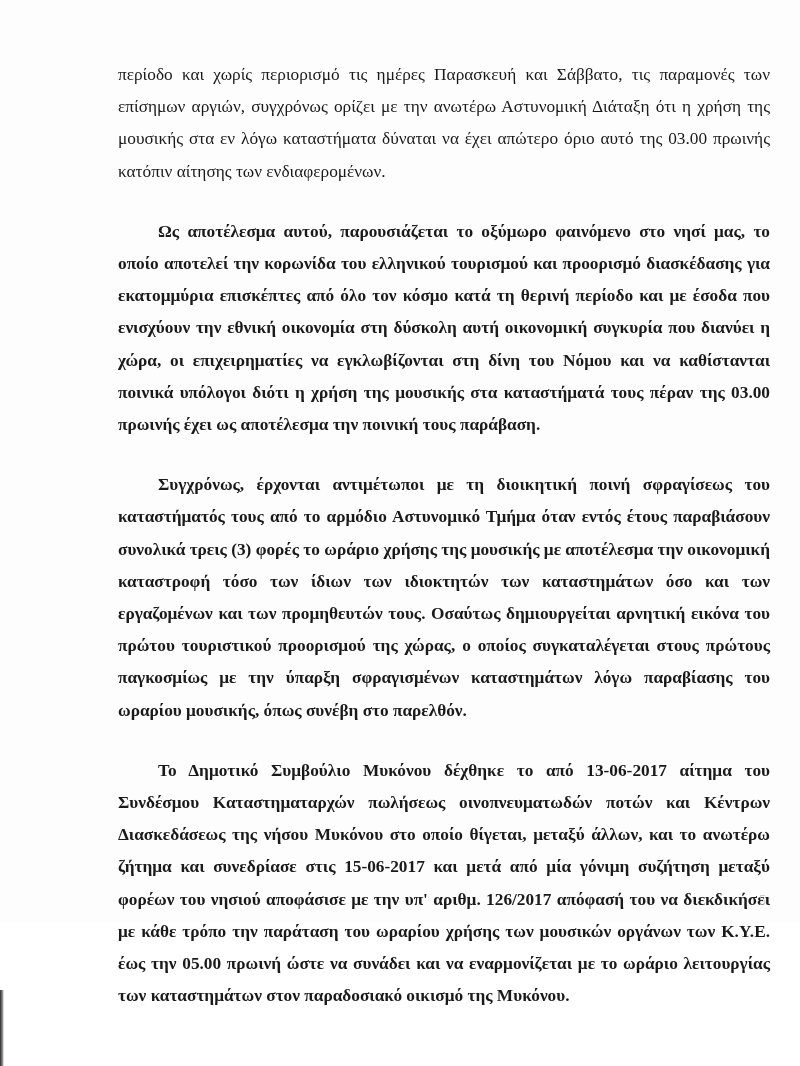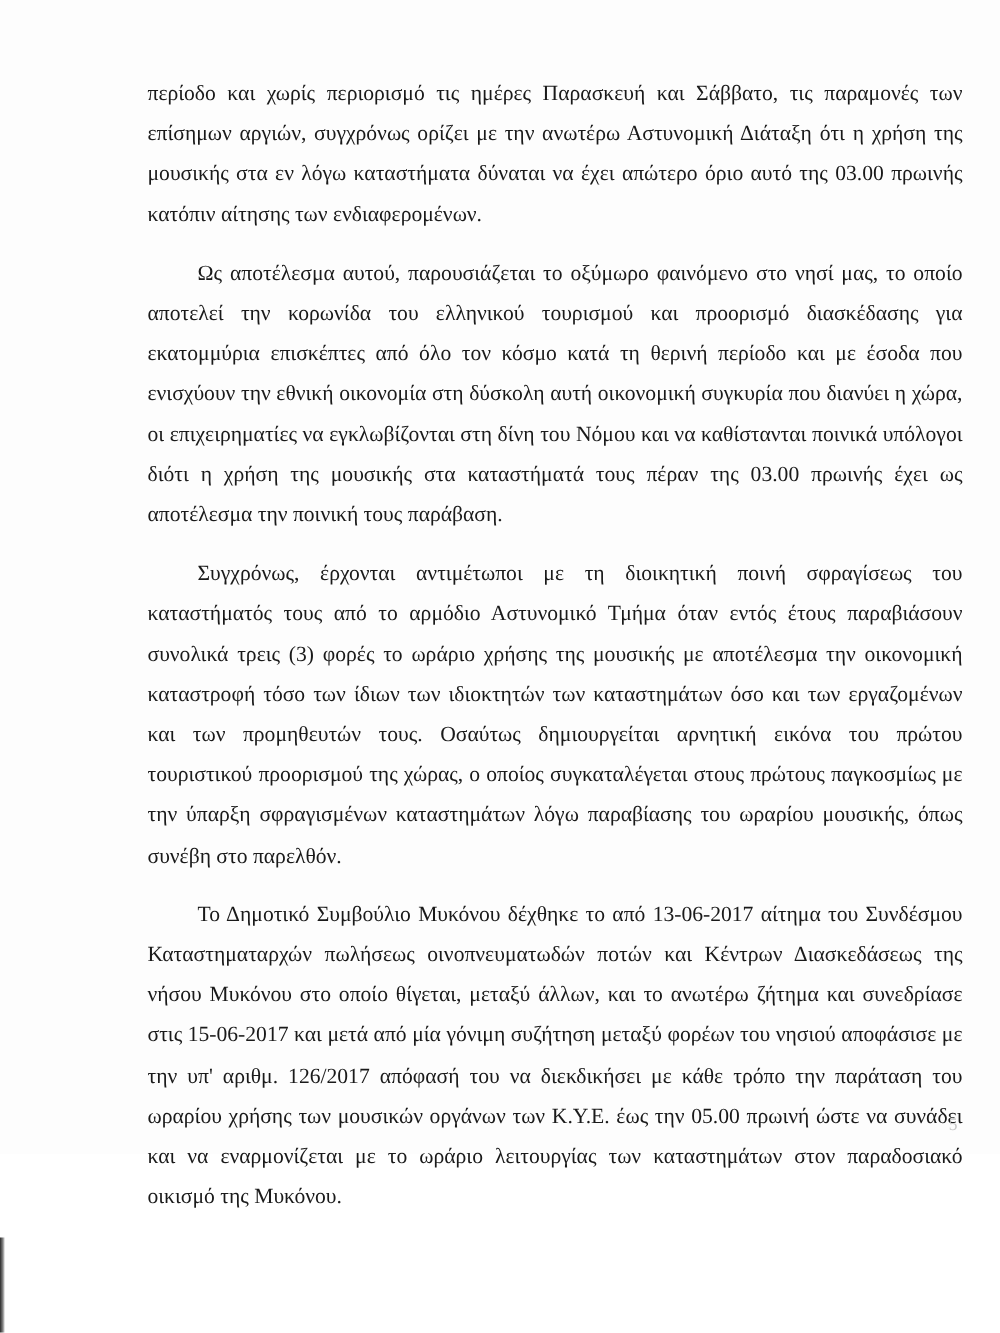--- a/index.html
+++ b/index.html
@@ -40,21 +40,22 @@
     }
     .para {
       margin: 0;
       text-align: justify;
       text-align-last: left;
     }
     .para.indent {
       text-indent: 40px;
     }
     .para + .para {
-      margin-top: 15px;
+      margin-top: 28px;
+      font-weight: bold;
     }
     .para.p1 { text-indent: 0; }
     .page-number {
       position: absolute;
       right: 34px;
       bottom: 14px;
       font-size: 14px;
       color: #c8c8c8;
       font-family: "Liberation Serif", serif;
     }

